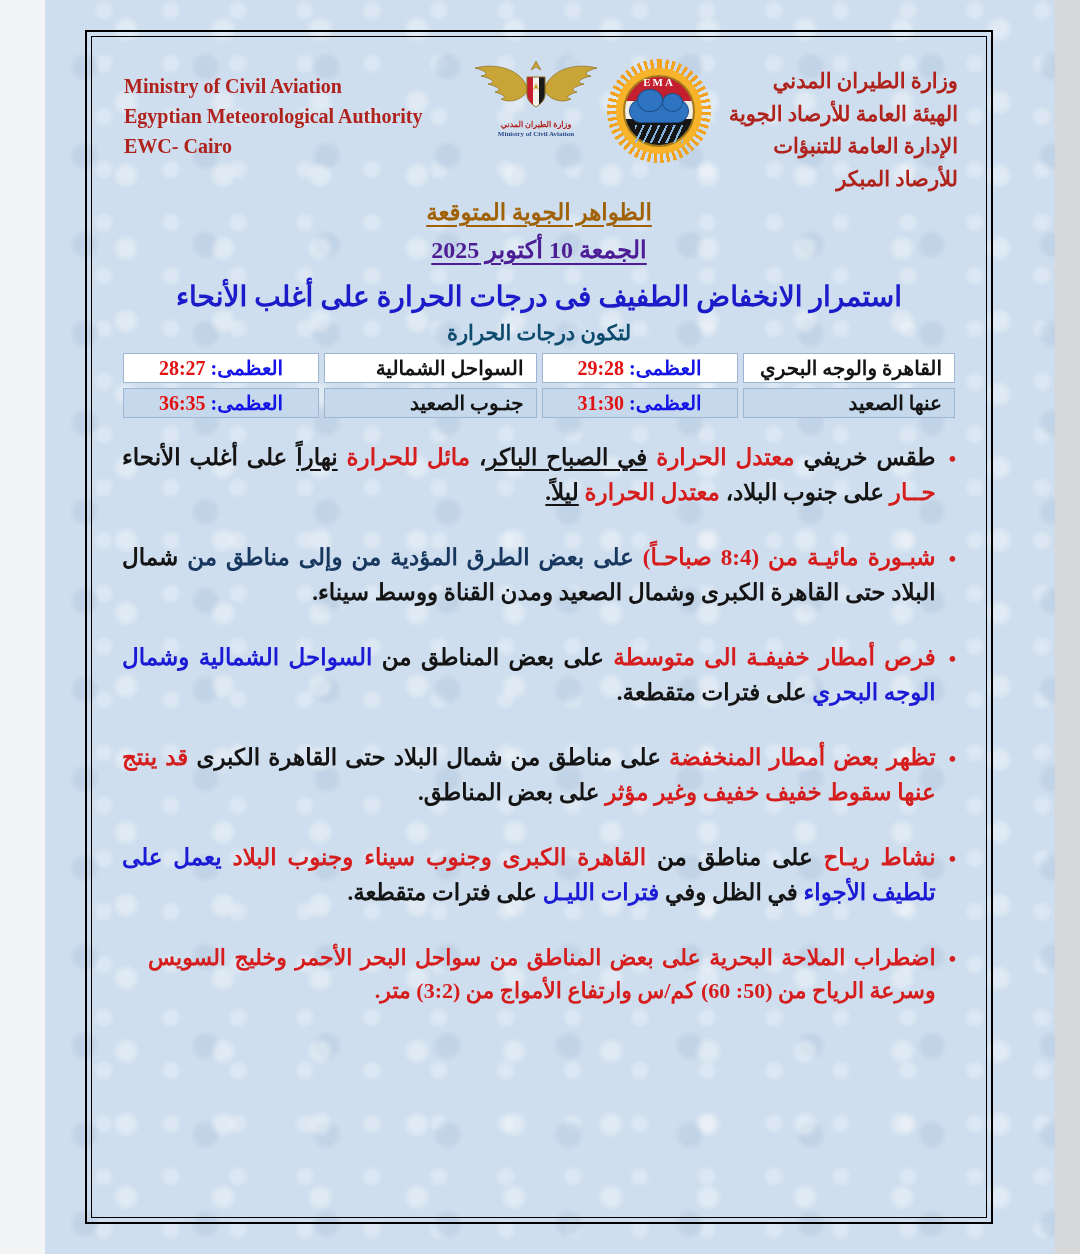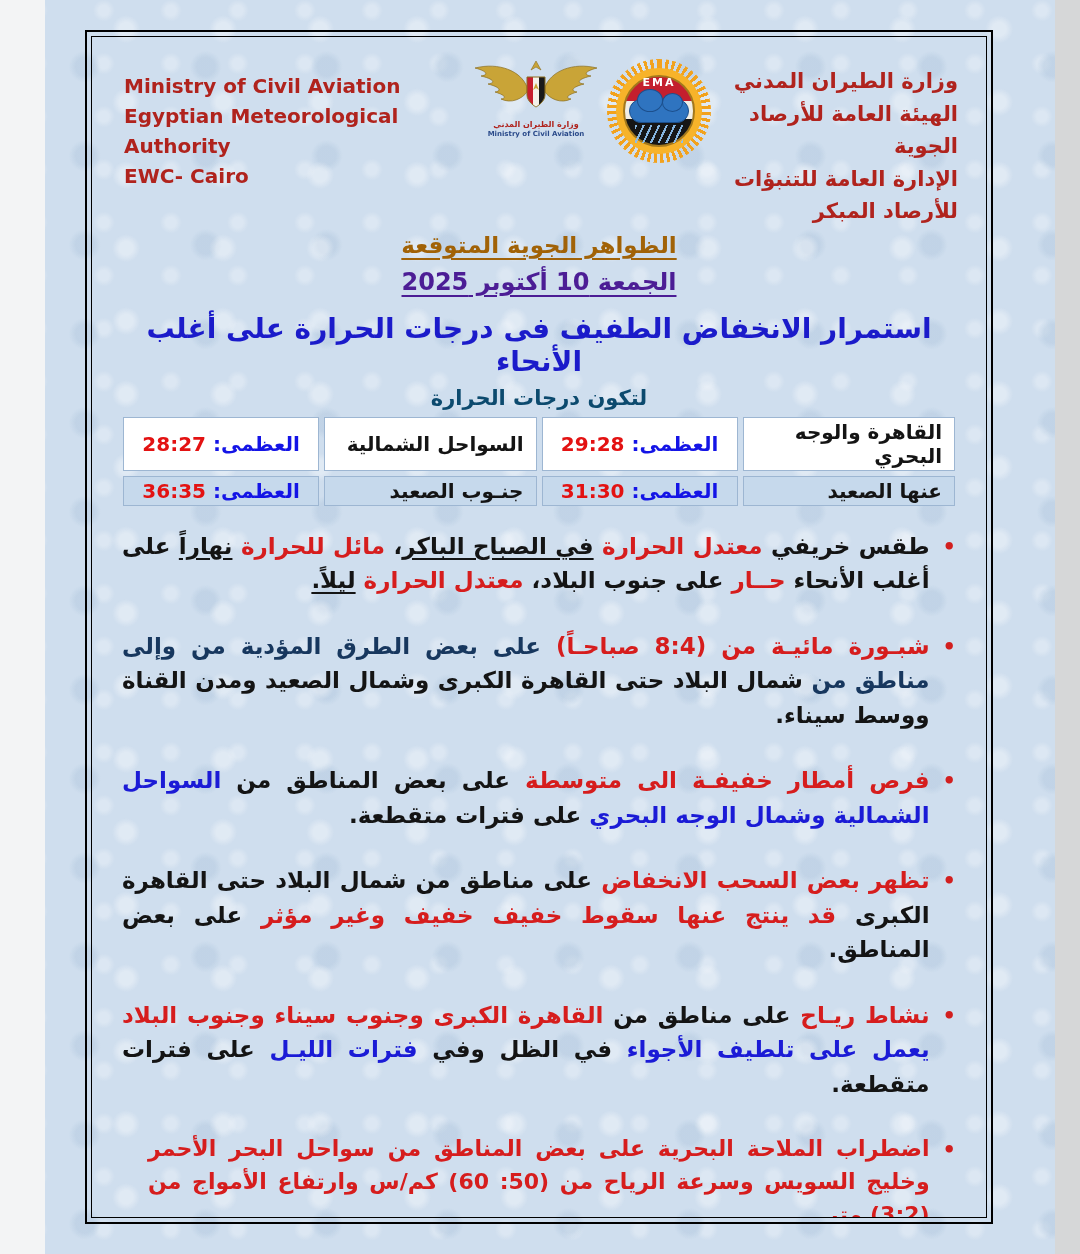--- a/index.html
+++ b/index.html
@@ -10,21 +10,21 @@
     background-image:
       radial-gradient(circle at 30% 40%, rgba(255,255,255,.35) 0 7px, rgba(255,255,255,0) 14px),
       radial-gradient(circle at 70% 75%, rgba(176,198,221,.45) 0 9px, rgba(176,198,221,0) 16px),
       radial-gradient(circle at 55% 20%, rgba(255,255,255,.28) 0 5px, rgba(255,255,255,0) 11px);
     background-size:97px 73px,121px 89px,67px 53px;
   }
   .strip-left{position:absolute;left:0;top:0;width:45px;height:100%;background:#f3f4f5;}
   .strip-right{position:absolute;right:0;top:0;width:25px;height:100%;background:#d6d7d8;}
 
   .frame{position:absolute;left:85px;top:30px;width:908px;height:1194px;
-    border:2px solid #000;padding:4px;box-sizing:border-box;}
+    border:2px solid #000;padding:4px;box-sizing:border-box;font-family:Liberation Serif, serif;}
   .frame-inner{width:100%;height:100%;border:1px solid #000;box-sizing:border-box;
     padding:20px 26px 8px 26px;overflow:hidden;}
 
   
   .header{display:flex;align-items:flex-start;}
   .hdr-en{flex:0 0 345px;color:#b0231d;font-weight:bold;font-size:20px;line-height:1.5;
     padding-top:14px;padding-left:6px;}
   .hdr-ar{flex:1;direction:rtl;text-align:right;color:#b0231d;font-weight:bold;
     font-size:21px;line-height:1.55;padding-top:8px;padding-right:2px;}
 
@@ -187,21 +187,21 @@
       <div class="bullet">
         <span class="dot">•</span>
         <div class="txt"><span class="c-red">شبـورة مائيـة من (8:4 صباحـاً) </span><span class="c-navy">على بعض الطرق المؤدية من وإلى مناطق من </span><span class="c-black">شمال البلاد حتى القاهرة الكبرى وشمال الصعيد ومدن القناة ووسط سيناء.</span></div>
       </div>
       <div class="bullet">
         <span class="dot">•</span>
         <div class="txt"><span class="c-red">فرص أمطار خفيفـة الى متوسطة </span><span class="c-black">على بعض المناطق من </span><span class="c-blue">السواحل الشمالية وشمال الوجه البحري </span><span class="c-black">على فترات متقطعة.</span></div>
       </div>
       <div class="bullet">
         <span class="dot">•</span>
-        <div class="txt"><span class="c-red">تظهر بعض السحب الانخفاض </span><span class="c-black">على مناطق من شمال البلاد حتى القاهرة الكبرى </span><span class="c-red">قد ينتج عنها سقوط خفيف خفيف وغير مؤثر </span><span class="c-black">على بعض المناطق.</span></div>
+        <div class="txt"><span class="c-red">تظهر بعض أمطار المنخفضة </span><span class="c-black">على مناطق من شمال البلاد حتى القاهرة الكبرى </span><span class="c-red">قد ينتج عنها سقوط خفيف خفيف وغير مؤثر </span><span class="c-black">على بعض المناطق.</span></div>
       </div>
       <div class="bullet">
         <span class="dot">•</span>
         <div class="txt"><span class="c-red">نشاط ريـاح </span><span class="c-black">على مناطق من </span><span class="c-red">القاهرة الكبرى وجنوب سيناء وجنوب البلاد </span><span class="c-blue">يعمل على تلطيف الأجواء </span><span class="c-black">في الظل وفي </span><span class="c-blue">فترات الليـل </span><span class="c-black">على فترات متقطعة.</span></div>
       </div>
       <div class="bullet b6">
         <span class="dot">•</span>
         <div class="txt"><span class="c-red">اضطراب الملاحة البحرية على بعض المناطق من سواحل البحر الأحمر وخليج السويس وسرعة الرياح من (50: 60) كم/س وارتفاع الأمواج من (3:2) متر.</span></div>
       </div>
     </div>

